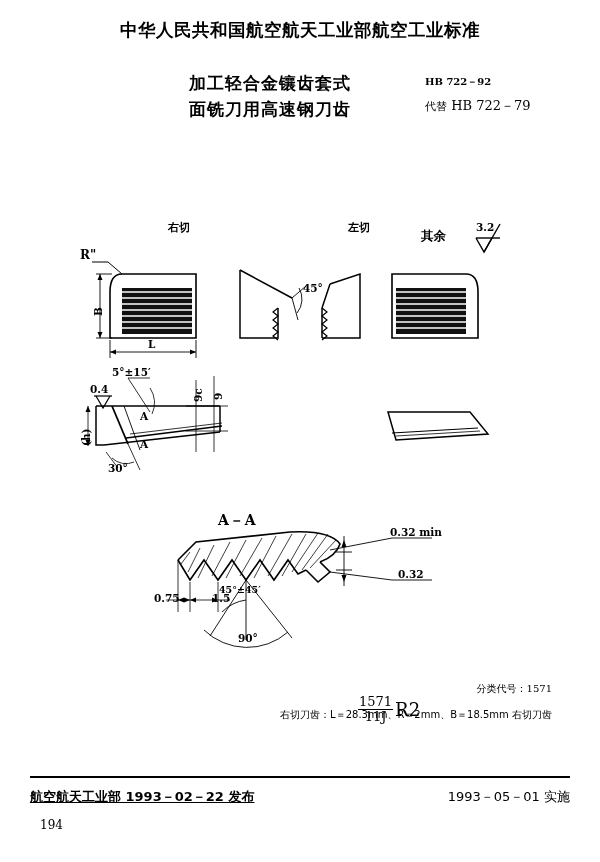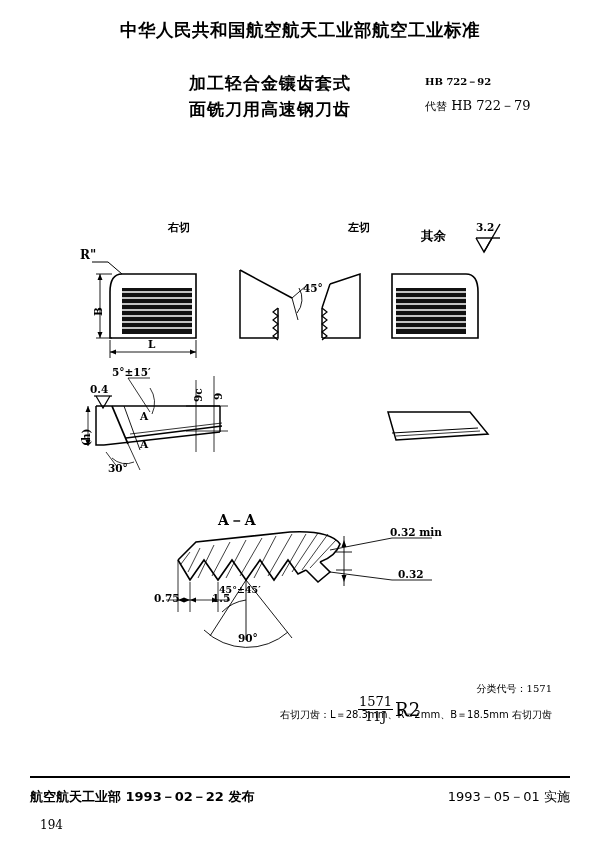--- a/index.html
+++ b/index.html
@@ -142,20 +142,21 @@
     height: 2px;
     background: #000;
   }
   .footer-left {
     position: absolute;
     left: 30px;
     top: 788px;
     font-size: 13px;
     font-weight: bold;
     white-space: nowrap;
+    text-decoration: underline;
   }
   .footer-right {
     position: absolute;
     right: 30px;
     top: 788px;
     font-size: 13px;
     font-weight: normal;
     white-space: nowrap;
   }
   .page-no {

